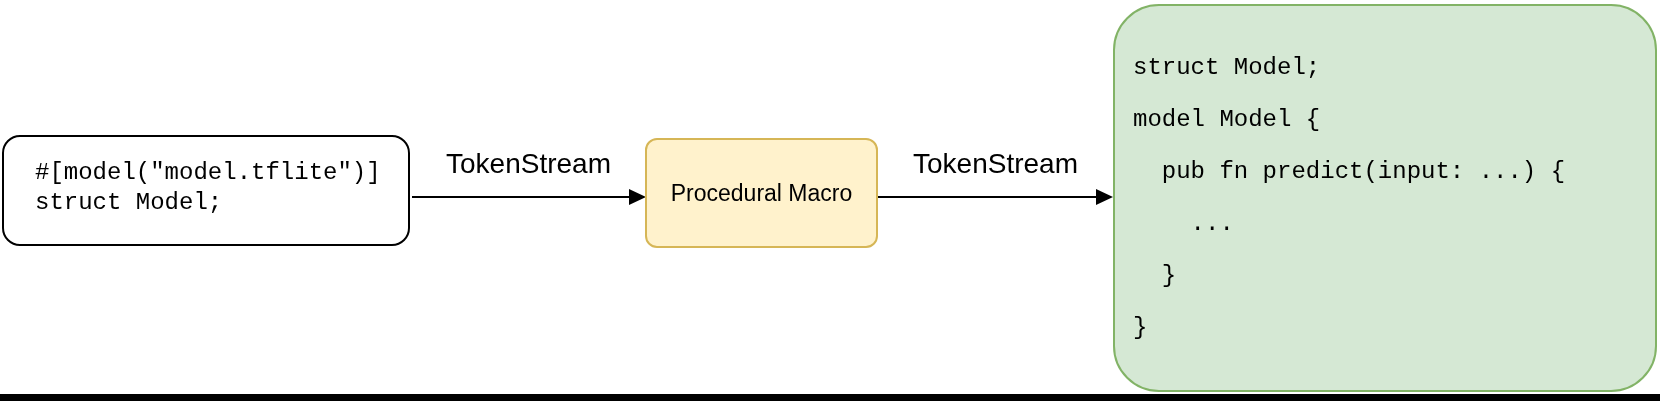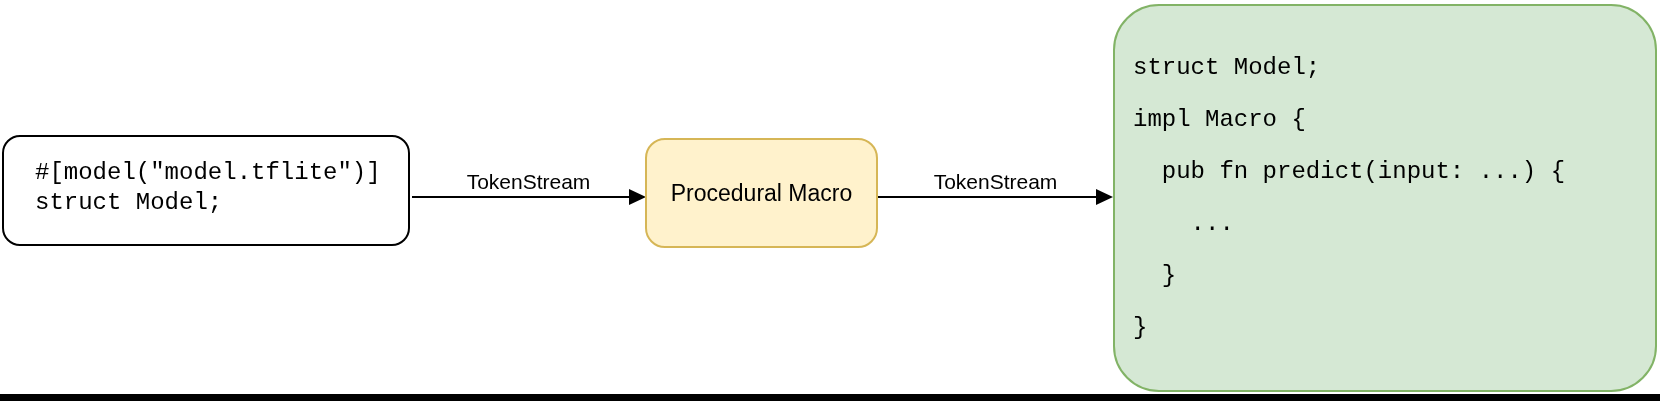--- a/index.html
+++ b/index.html
@@ -47,36 +47,36 @@
     top: 189px;
     width: 0; height: 0;
     border-top: 8px solid transparent;
     border-bottom: 8px solid transparent;
     border-left: 17px solid #000000;
   }
   .arrow-head.a1 { left: 629px; }
   .arrow-head.a2 { left: 1096px; }
   .arrow-label {
     position: absolute;
-    top: 170px;
-    font-size: 21px;
+    top: 148px;
+    font-size: 28px;
     color: #000000;
     text-align: center;
   }
   .arrow-label.l1 { left: 412px; width: 233px; }
   .arrow-label.l2 { left: 878px; width: 235px; }
   
   .macro-box {
     position: absolute;
     left: 645px; top: 138px;
     width: 233px; height: 110px;
     box-sizing: border-box;
     background: #fff2cc;
     border: 2px solid #d6b656;
-    border-radius: 20px;
+    border-radius: 12px;
     display: flex;
     align-items: center;
     justify-content: center;
     font-size: 23px;
     color: #000000;
   }
   
   .output-box {
     position: absolute;
     left: 1113px; top: 4px;
@@ -115,21 +115,21 @@
   <div class="macro-box">
     <span>Procedural Macro</span>
   </div>
 
   <div class="arrow-label l2">TokenStream</div>
   <div class="arrow-line a2"></div>
   <div class="arrow-head a2"></div>
 
   <div class="output-box">
     <div class="code-line">struct Model;</div>
-    <div class="code-line">impl Macro {</div>
+    <div class="code-line">model Model {</div>
     <div class="code-line">  pub fn predict(input: ...) {</div>
     <div class="code-line">    ...</div>
     <div class="code-line">  }</div>
     <div class="code-line">}</div>
   </div>
 
   <div class="bottom-bar"></div>
 
 </div>
 

